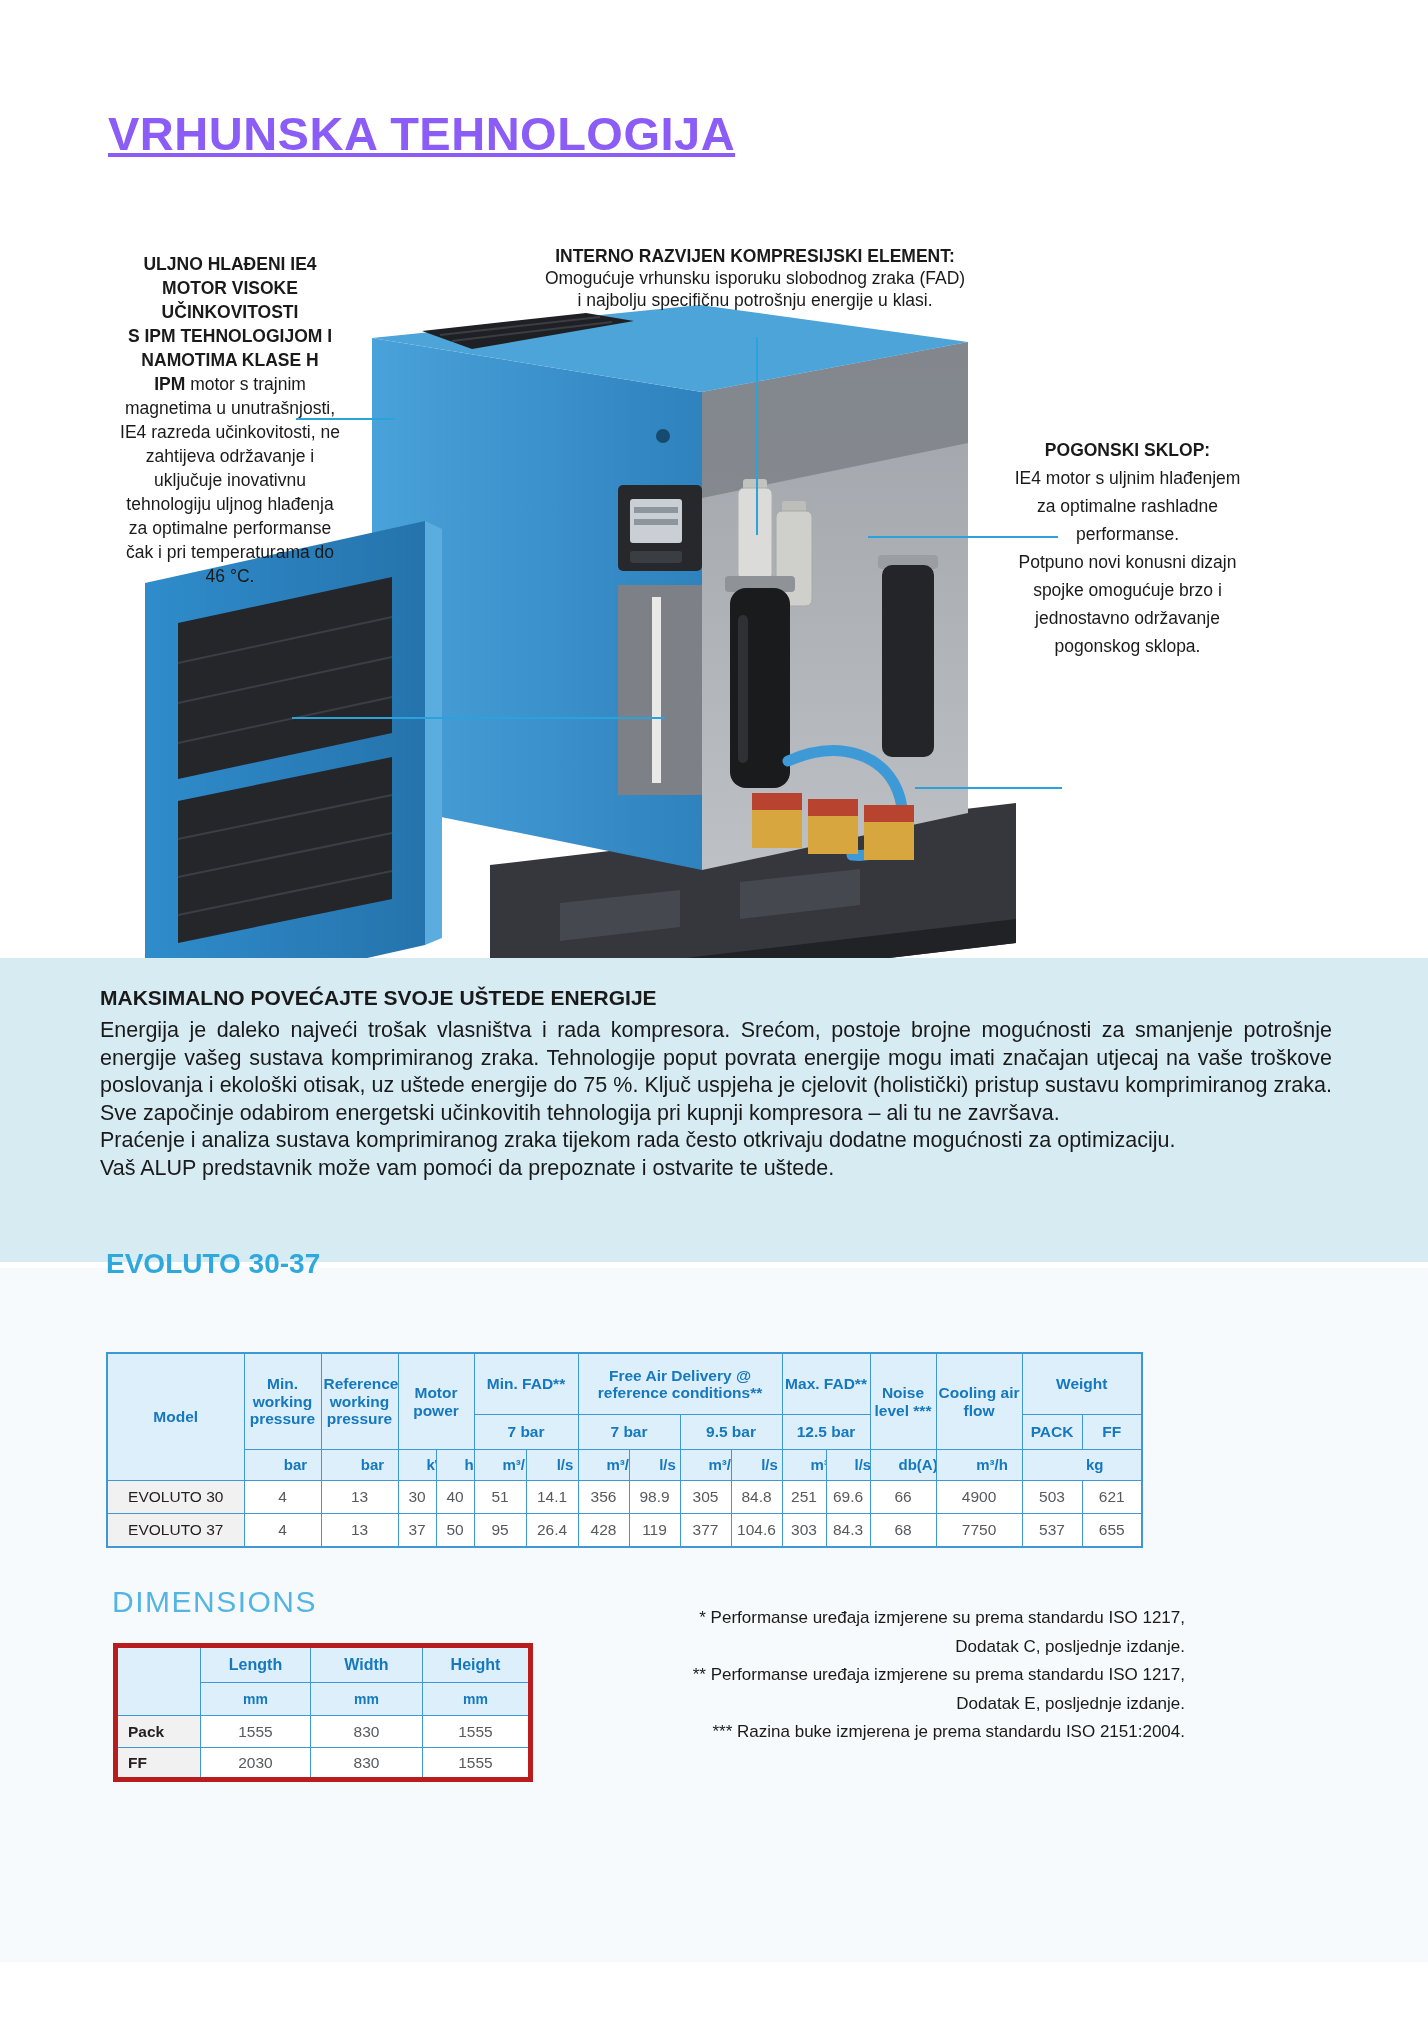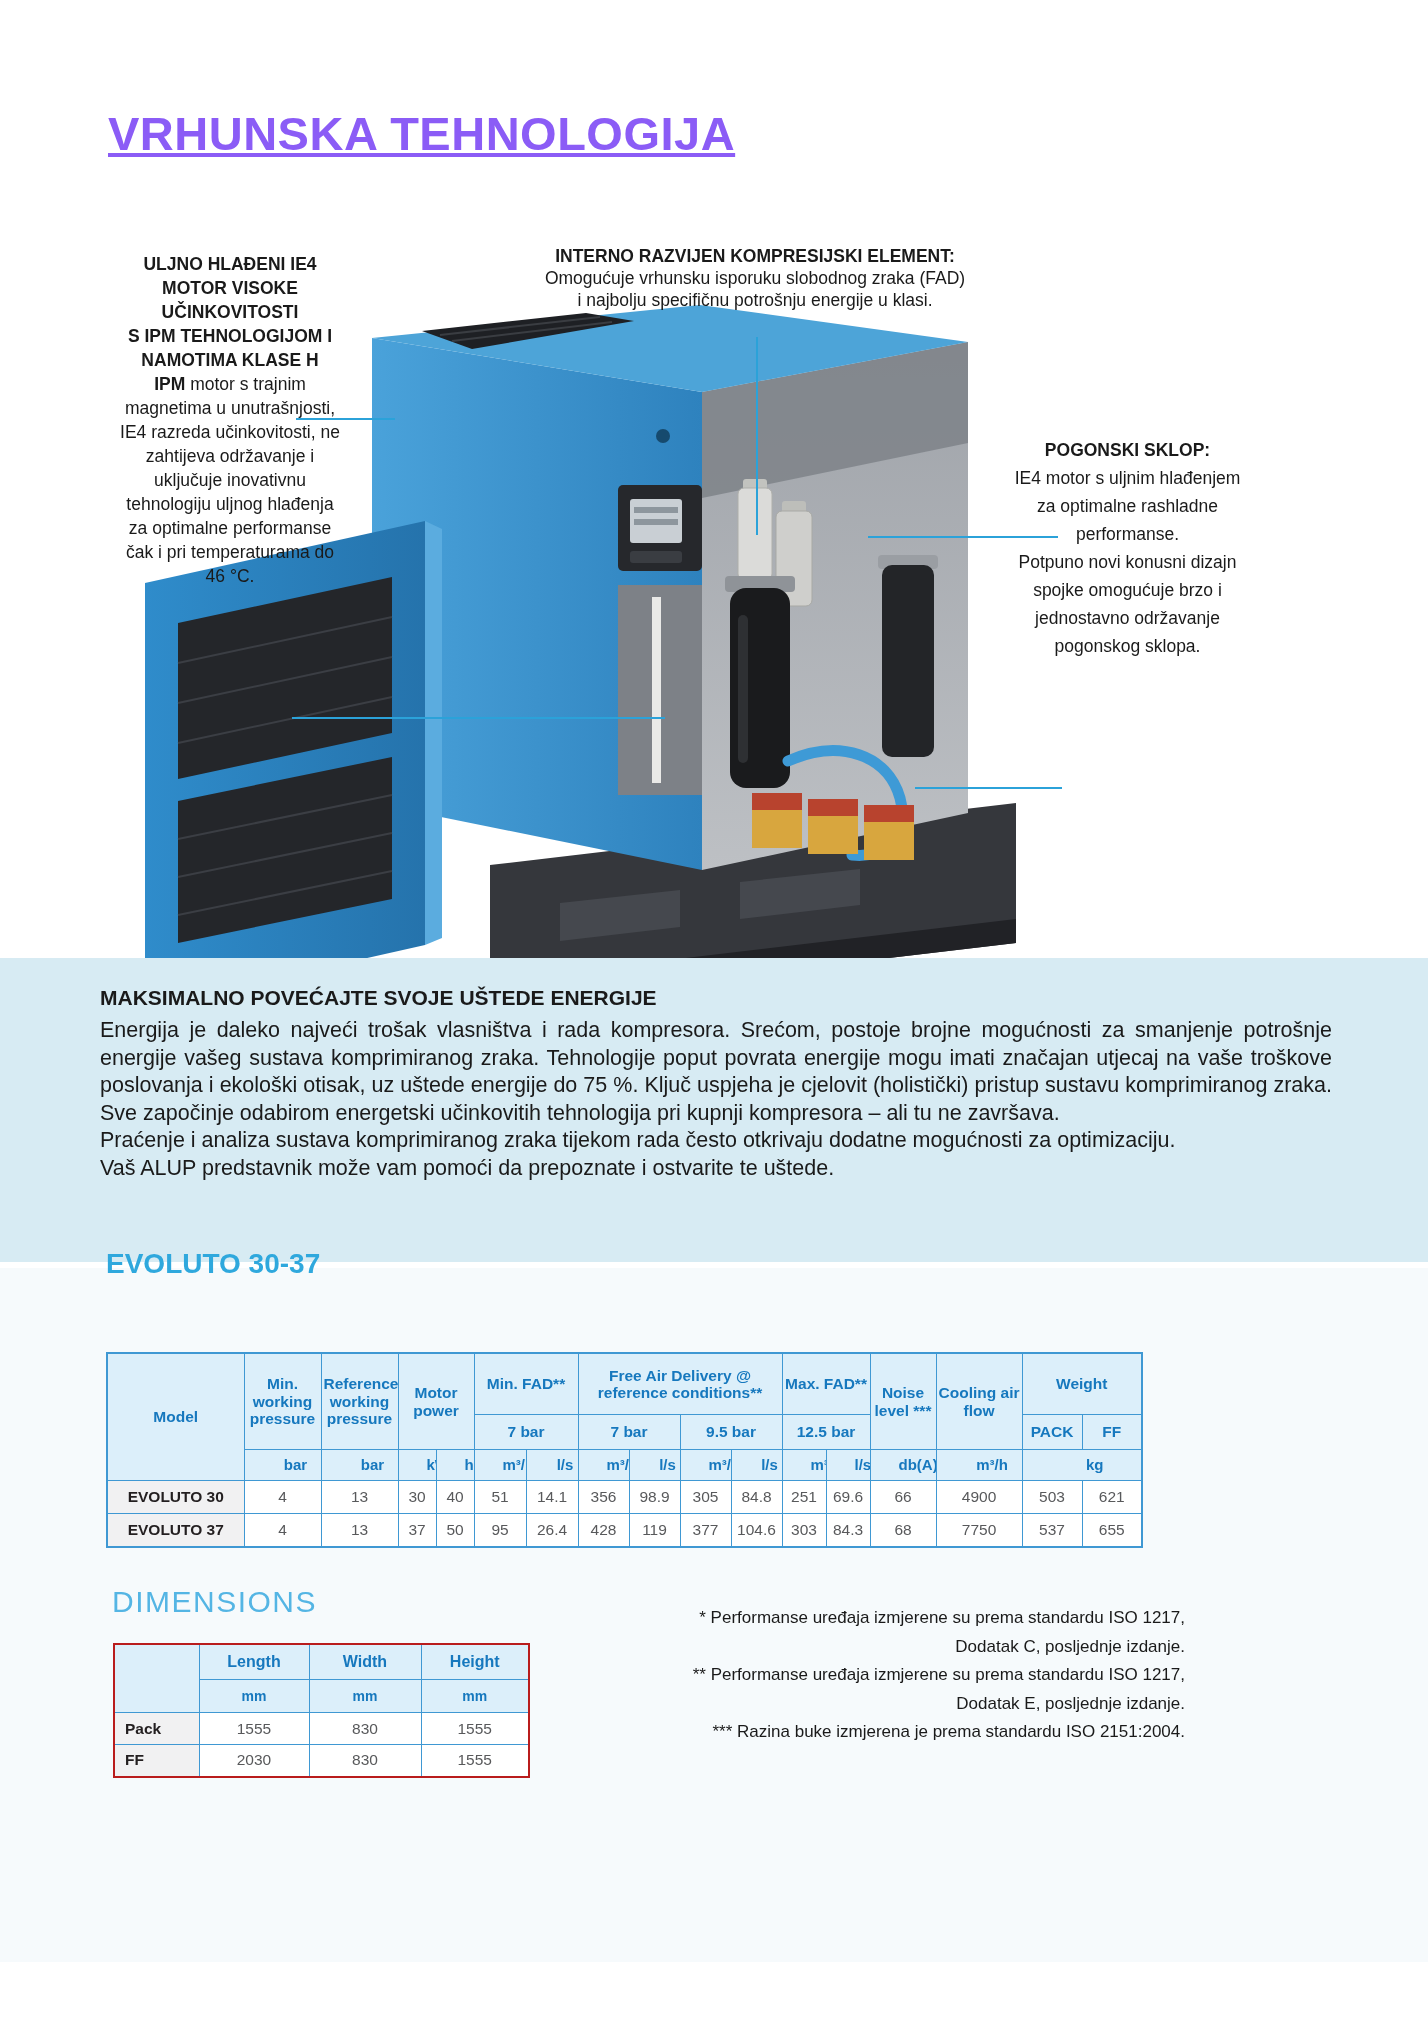--- a/index.html
+++ b/index.html
@@ -44,22 +44,22 @@
   table{border-collapse:collapse;table-layout:fixed;z-index:3;position:absolute;background:#fff;}
   .spec{left:106px;top:1352px;width:1035px;border:2px solid #3F98D3;}
   .spec th,.spec td{border:1px solid #3F98D3;text-align:center;vertical-align:middle;
                     padding:1px 2px;overflow:hidden;}
   .spec thead th{background:#DCEFFA;color:#1678BE;font-weight:bold;font-size:15.5px;line-height:1.12;}
   .spec .r1 th{height:58px;}
   .spec .r2 th{height:32px;}
   .spec .units th{height:28px;font-size:15px;font-weight:bold;padding-left:28px;}
   .spec tbody tr{height:33px;}
   .spec tbody td{color:#58595B;font-size:15.5px;background:#fff;}
-  .spec tbody td.model{background:#F1F1F2;color:#231F20;font-weight:bold;font-size:15.5px;}
-  .dim{left:113px;top:1643px;width:415px;border:2px solid #b91c1c;}
+  .spec tbody td.model{background:#F1F1F2;color:#231F20;font-weight:normal;font-size:15.5px;}
+  .dim{left:113px;top:1643px;width:415px;border:5px solid #b91c1c;}
   .dim th,.dim td{border:1px solid #3F98D3;text-align:center;vertical-align:middle;padding:1px 2px;}
   .dim thead th{background:#DCEFFA;color:#1678BE;font-weight:bold;font-size:16px;height:32px;}
   .dim .units th{font-size:14px;height:30px;}
   .dim tbody tr{height:32px;}
   .dim tbody td{color:#58595B;font-size:15.5px;background:#fff;}
   .dim tbody td.rowlabel{background:#F1F1F2;color:#231F20;font-weight:bold;text-align:left;padding-left:10px;}
   
   .footnotes{position:absolute;left:600px;top:1604px;width:585px;text-align:right;z-index:3;}
   .footnotes div{font-size:17px;line-height:28.5px;color:#1a1a1a;}
 </style>

